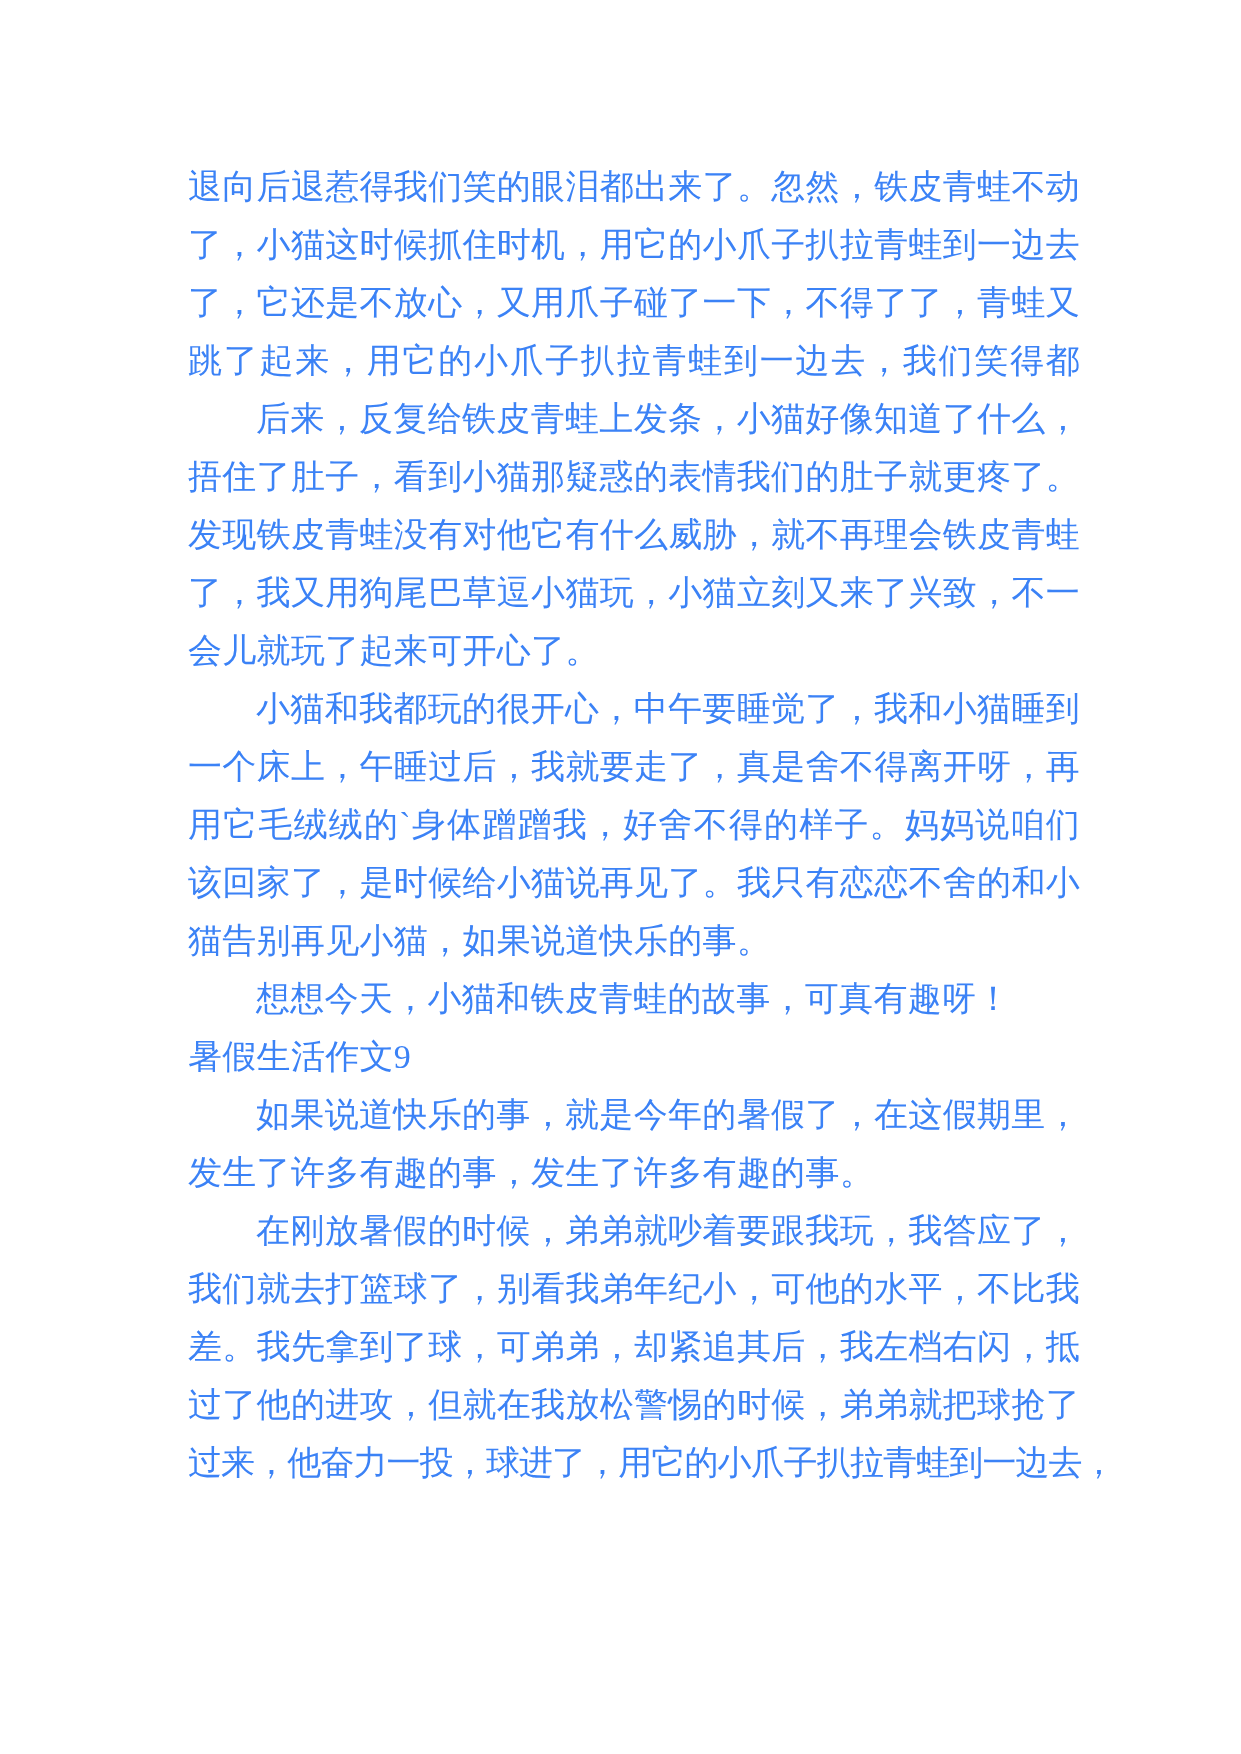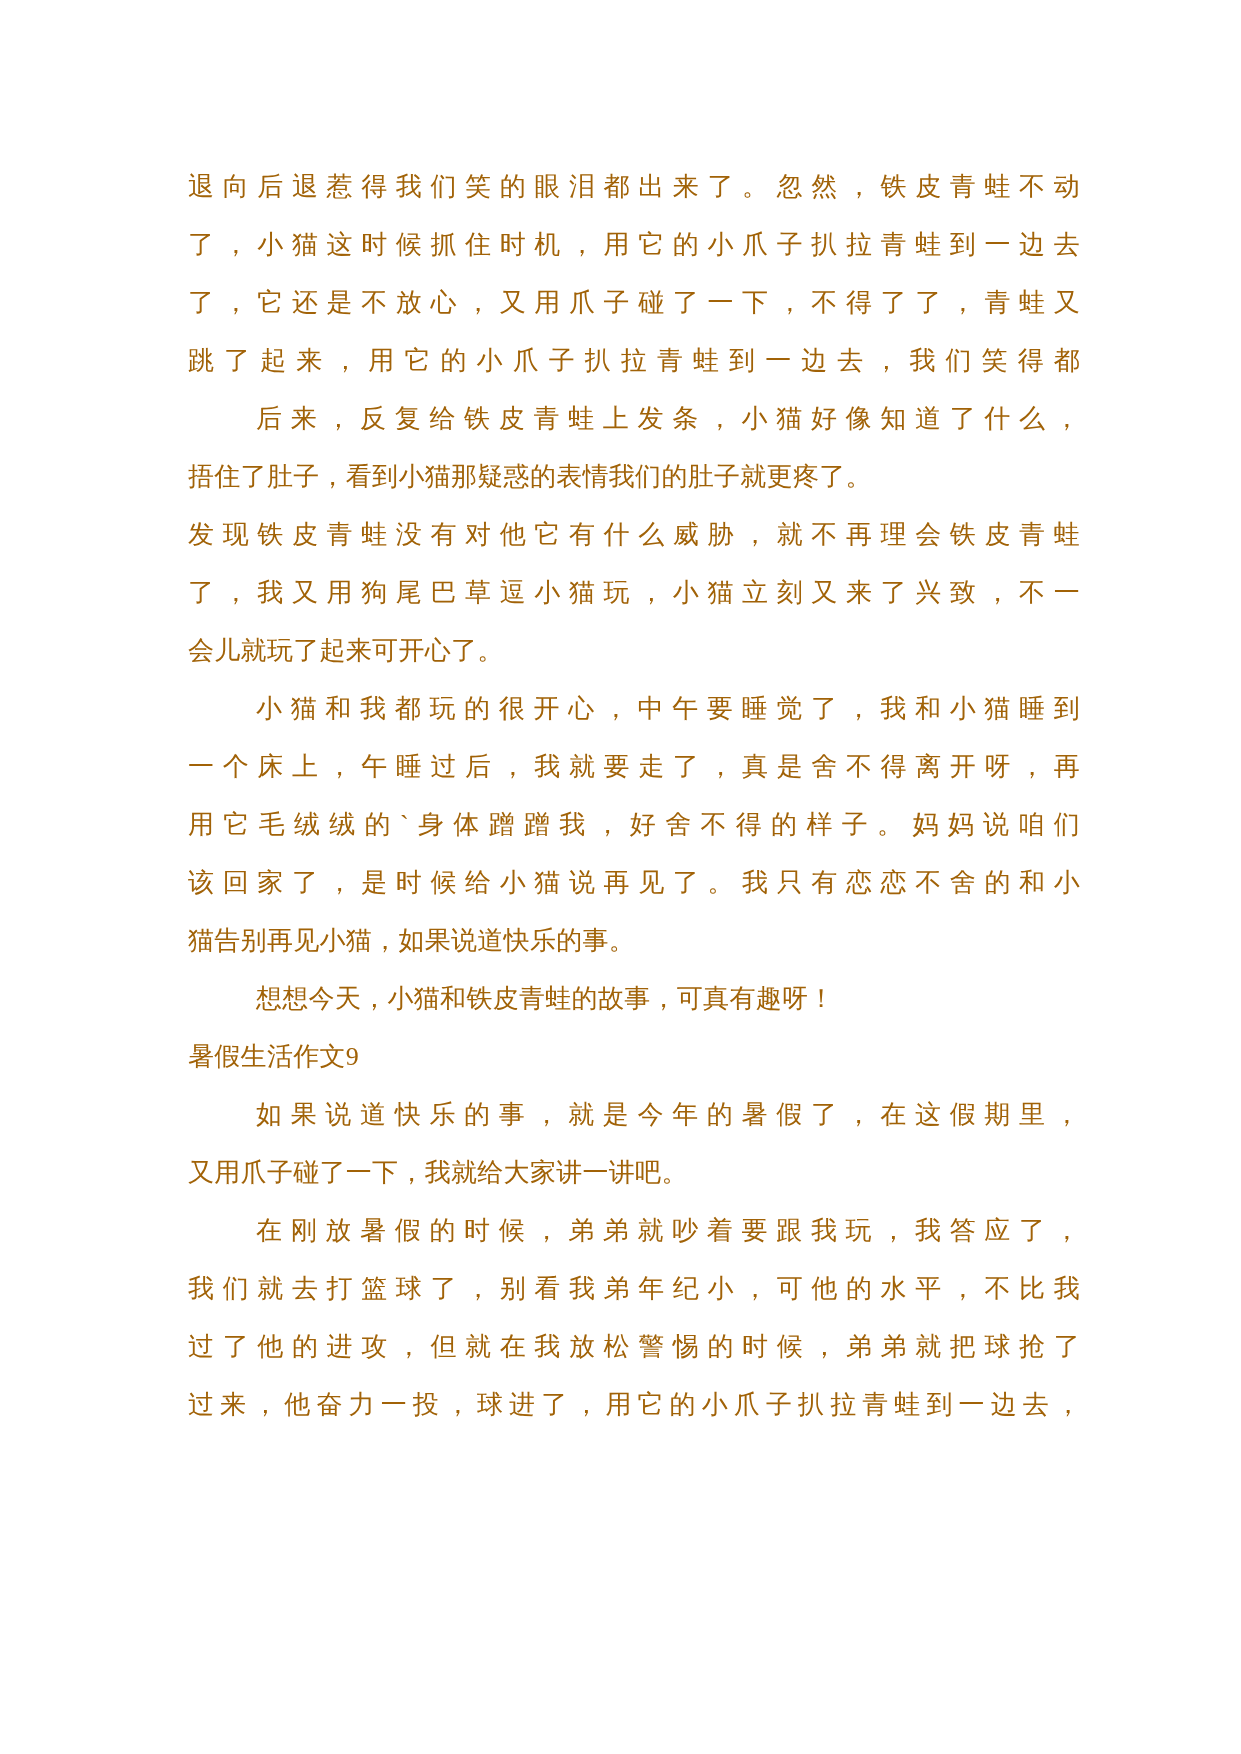--- a/index.html
+++ b/index.html
@@ -19,24 +19,24 @@
     background: #ffffff;
     overflow: hidden;
   }
   .textblock {
     position: absolute;
     left: 188px;
     top: 158px;
     width: 892px;
   }
   .line {
-    font-size: 26px;
+    font-size: 34px;
     line-height: 58px;
     height: 58px;
-    color: #a16207;
+    color: #3b82f6;
     letter-spacing: 0.3px;
     white-space: nowrap;
     text-align: justify;
     text-align-last: left;
   }
   .line.fill {
     text-align-last: justify;
   }
   .line.indent {
     padding-left: 68px;
@@ -79,24 +79,25 @@
       <div class="line fill">该回家了，是时候给小猫说再见了。我只有恋恋不舍的和小</div>
 
       <div class="line">猫告别再见小猫，如果说道快乐的事。</div>
 
       <div class="line indent">想想今天，小猫和铁皮青蛙的故事，可真有趣呀！</div>
 
       <div class="line">暑假生活作文9</div>
 
       <div class="line indent fill">如果说道快乐的事，就是今年的暑假了，在这假期里，</div>
 
-      <div class="line">又用爪子碰了一下，我就给大家讲一讲吧。</div>
+      <div class="line">发生了许多有趣的事，发生了许多有趣的事。</div>
 
       <div class="line indent fill">在刚放暑假的时候，弟弟就吵着要跟我玩，我答应了，</div>
 
       <div class="line fill">我们就去打篮球了，别看我弟年纪小，可他的水平，不比我</div>
 
+      <div class="line fill">差。我先拿到了球，可弟弟，却紧追其后，我左档右闪，抵</div>
 
       <div class="line fill">过了他的进攻，但就在我放松警惕的时候，弟弟就把球抢了</div>
 
       <div class="line fill tight">过来，他奋力一投，球进了，用它的小爪子扒拉青蛙到一边去，</div>
     </div>
 </div>
 
 </body></html>

